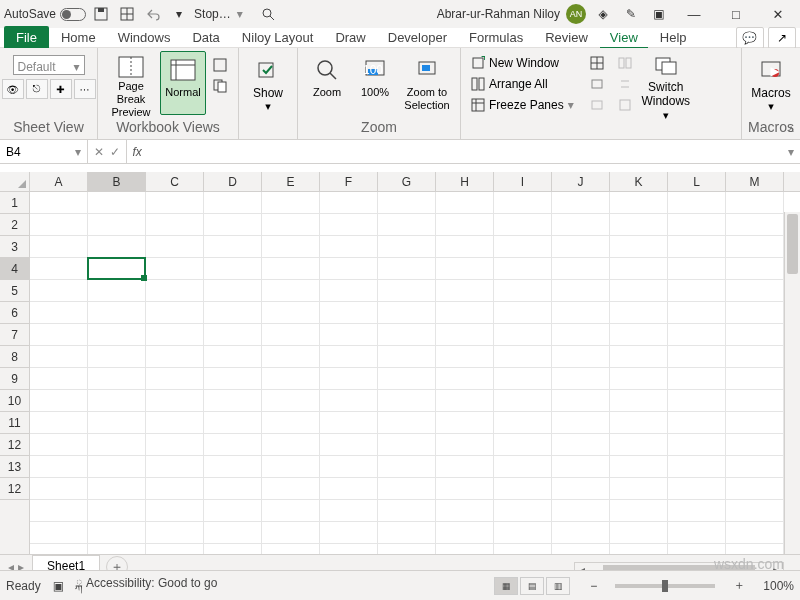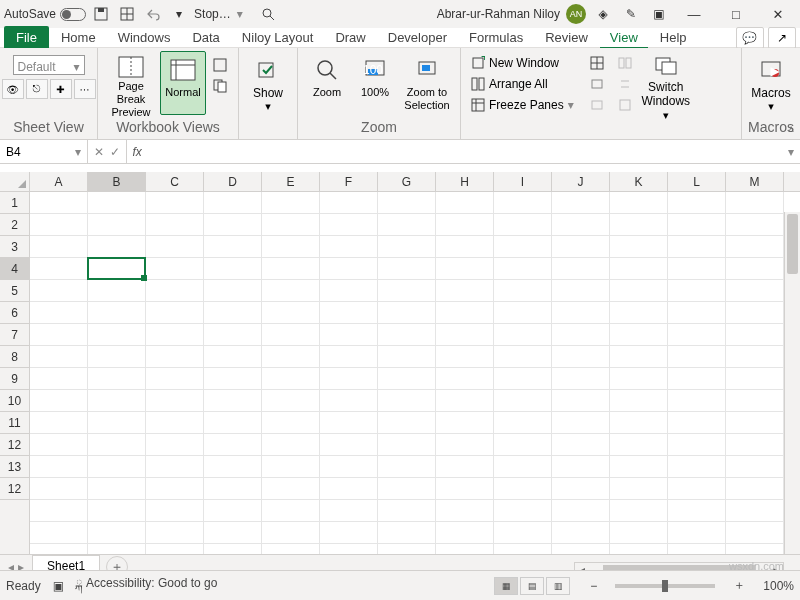--- a/index.html
+++ b/index.html
@@ -76,21 +76,21 @@
 .hscroll .thumb { height:10px; flex:1; margin:0 14px; background:#c8c6c4; }
 .hscroll .arr { width:14px; text-align:center; color:#666; }
 
 
 .statusbar { position:absolute; bottom:0; left:0; right:0; height:30px; background:#f3f2f1; display:flex; align-items:center; padding:0 6px; font-size:11px; border-top:1px solid #d2d0ce; color:#444; gap:12px;}
 .statusbar .views { margin-left:auto; display:flex; gap:2px; }
 .statusbar .viewbtn { width:24px; height:18px; border:1px solid #ccc; display:flex; align-items:center; justify-content:center; font-size:9px;}
 .statusbar .viewbtn.active { background:#d2d0ce; }
 .zoom-slider { width:100px; height:4px; background:#c8c6c4; position:relative; margin:0 6px;}
 .zoom-slider::before { content:""; position:absolute; left:50%; top:-4px; width:6px; height:12px; background:#666; transform:translateX(-50%);}
-.watermark { position:absolute; right:16px; bottom:28px; color:#bbb; font-size:11px; }
+.watermark { position:absolute; right:16px; bottom:28px; color:#bbb; font-size:14px; }
 svg { display:block; }
 </style>
 </head>
 <body>
 
 <div class="titlebar">
   <div class="autosave">
     <span>AutoSave</span>
     <span class="toggle"></span>
   </div>

